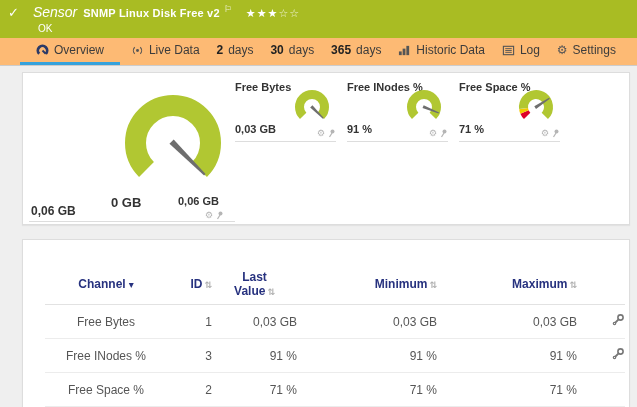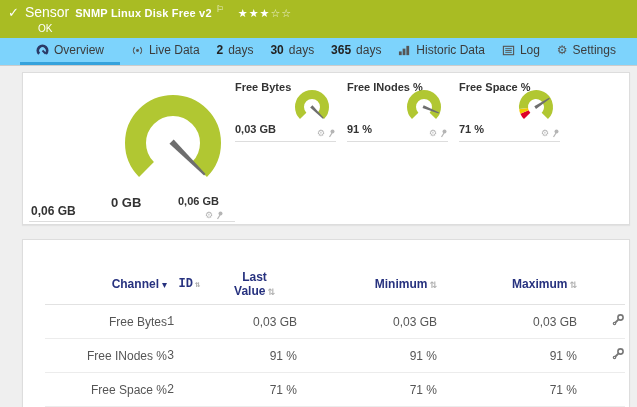--- a/index.html
+++ b/index.html
@@ -7,29 +7,29 @@
     width:637px;height:407px;overflow:hidden;
     background:#efefef;
     font-family:"Liberation Sans","DejaVu Sans",sans-serif;
     font-size:12px;color:#444;
     -webkit-font-smoothing:antialiased;
   }
   
   .sensor-header{height:38px;background:#a9bc23;color:#fff;padding:4px 0 0 8px;box-sizing:border-box;}
   .h-row1{display:flex;align-items:baseline;gap:6px;line-height:17px;}
   .check{font-weight:bold;font-size:13px;}
-  .kind{font-size:14px;}
+  .kind{font-style:italic;font-size:14px;margin-left:8px;}
   .h-title{font-weight:bold;font-size:11px;letter-spacing:.2px;}
   .flag{font-size:9px;vertical-align:super;position:relative;top:-5px;margin-left:-2px;}
   .stars{font-size:11px;margin-left:8px;letter-spacing:1px;}
   .stars .dim{opacity:.75;}
   .h-row2{font-size:10px;font-weight:normal;padding-left:30px;line-height:12px;}
   
   .tabbar{
-    height:27px;background:#7dd3fc;border-bottom:1px solid #ccc;
+    height:27px;background:#fdba74;border-bottom:1px solid #ccc;
     display:flex;align-items:stretch;justify-content:space-between;
     padding:0 15px 0 20px;
   }
   .tab{
     display:flex;align-items:center;gap:5px;padding:0 6px;cursor:pointer;
     color:#3c3c3c;white-space:nowrap;border-bottom:3px solid transparent;box-sizing:border-box;
   }
   .tab.active{border-bottom:3px solid #35a2dc;padding:0 16px;}
   .tab .num{font-weight:bold;color:#222;}
   .tab .ticon{display:inline-flex;width:13px;height:13px;}
@@ -53,22 +53,22 @@
   .small-gauges{position:absolute;left:212px;top:8px;display:flex;gap:11px;}
   .sg{width:101px;height:60px;position:relative;border-bottom:1px solid #ddd;}
   .sg-title{position:absolute;left:0;top:0;font-size:11px;font-weight:bold;color:#333;white-space:nowrap;}
   .sg svg.sg-svg{position:absolute;right:2px;top:6px;}
   .sg-value{position:absolute;left:0;bottom:6px;font-weight:bold;color:#333;font-size:11px;}
   .sg .gauge-tools{right:0;bottom:1px;left:auto;top:auto;}
   
   table.channels{border-collapse:collapse;margin:24px 0 0 22px;table-layout:fixed;}
   .channels th,.channels td{font-size:12px;padding:0;height:33px;vertical-align:middle;}
   .channels thead th{color:#27327f;font-weight:bold;border-bottom:1px solid #e2e2e2;height:40px;}
-  .col-channel{width:122px;text-align:right;margin-left:40px;}
-  .col-id{width:45px;font-family:Liberation Mono, monospace;}
+  .col-channel{width:122px;text-align:center;margin-left:40px;}
+  .col-id{width:45px;text-align:right;}
   .col-last{width:85px;text-align:right;}
   .col-min{width:140px;text-align:right;}
   .col-max{width:140px;text-align:right;}
   .col-act{width:48px;text-align:right;padding-right:6px;}
   th.col-last{text-align:center;line-height:14px;}
   .channels tbody td{color:#555;border-bottom:1px solid #ececec;}
   .sort{color:#b0b0b0;font-size:9px;margin-left:2px;}
   .sort-active{color:#27327f;font-size:10px;margin-left:3px;}
   .wrench{display:inline-flex;width:14px;height:14px;cursor:pointer;}
 </style>

